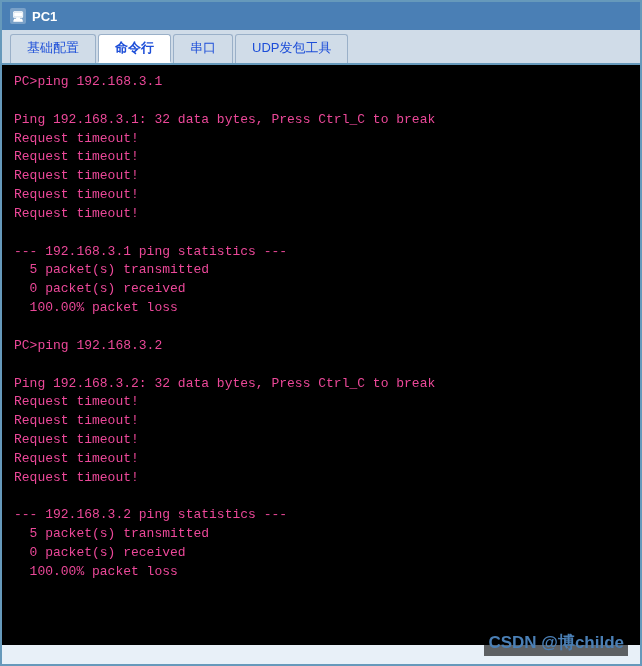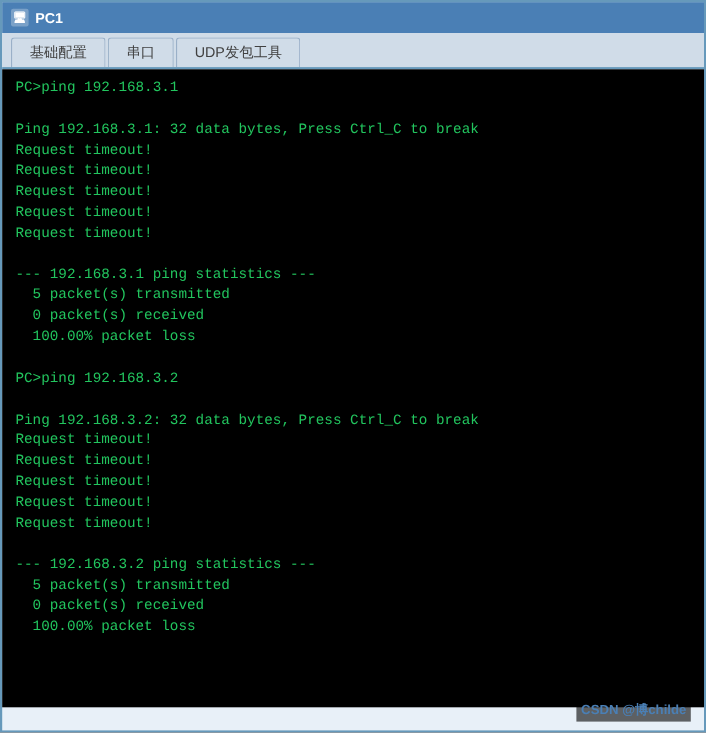--- a/index.html
+++ b/index.html
@@ -55,49 +55,49 @@
       gap: 2px;
     }
 
     .tab {
       padding: 4px 16px;
       font-size: 13px;
       background: #d0dce8;
       border: 1px solid #9ab0c8;
       border-bottom: none;
       cursor: pointer;
-      color: #404040;
+      color: #1d4ed8;
       border-radius: 3px 3px 0 0;
     }
 
     .tab.active {
       background: #ffffff;
       border-bottom: 2px solid #ffffff;
       font-weight: bold;
     }
 
     .terminal {
       flex: 1;
       background: #000000;
-      color: #22c55e;
+      color: #ec4899;
       font-family: 'Courier New', Courier, monospace;
       font-size: 13px;
       padding: 8px 12px;
       line-height: 1.45;
       white-space: pre;
       overflow-y: auto;
       min-height: 580px;
     }
 
     .watermark {
       position: absolute;
       bottom: 8px;
       right: 12px;
       color: #4a7fb5;
-      font-size: 12px;
+      font-size: 17px;
       font-weight: bold;
       background: rgba(0,0,0,0.6);
       padding: 2px 4px;
       margin-left: 20px;
     }
 
     .terminal-wrapper {
       position: relative;
       flex: 1;
     }
@@ -106,20 +106,21 @@
 <body>
 
 <div class="window">
   <div class="title-bar">
     <div class="title-bar-icon">🖥</div>
     <span>PC1</span>
   </div>
 
   <div class="tab-bar">
     <div class="tab">基础配置</div>
+    <div class="tab active">命令行</div>
     <div class="tab">串口</div>
     <div class="tab">UDP发包工具</div>
   </div>
 
   <div class="terminal-wrapper">
     <div class="terminal">PC&gt;ping 192.168.3.1
 
 Ping 192.168.3.1: 32 data bytes, Press Ctrl_C to break
 Request timeout!
 Request timeout!

